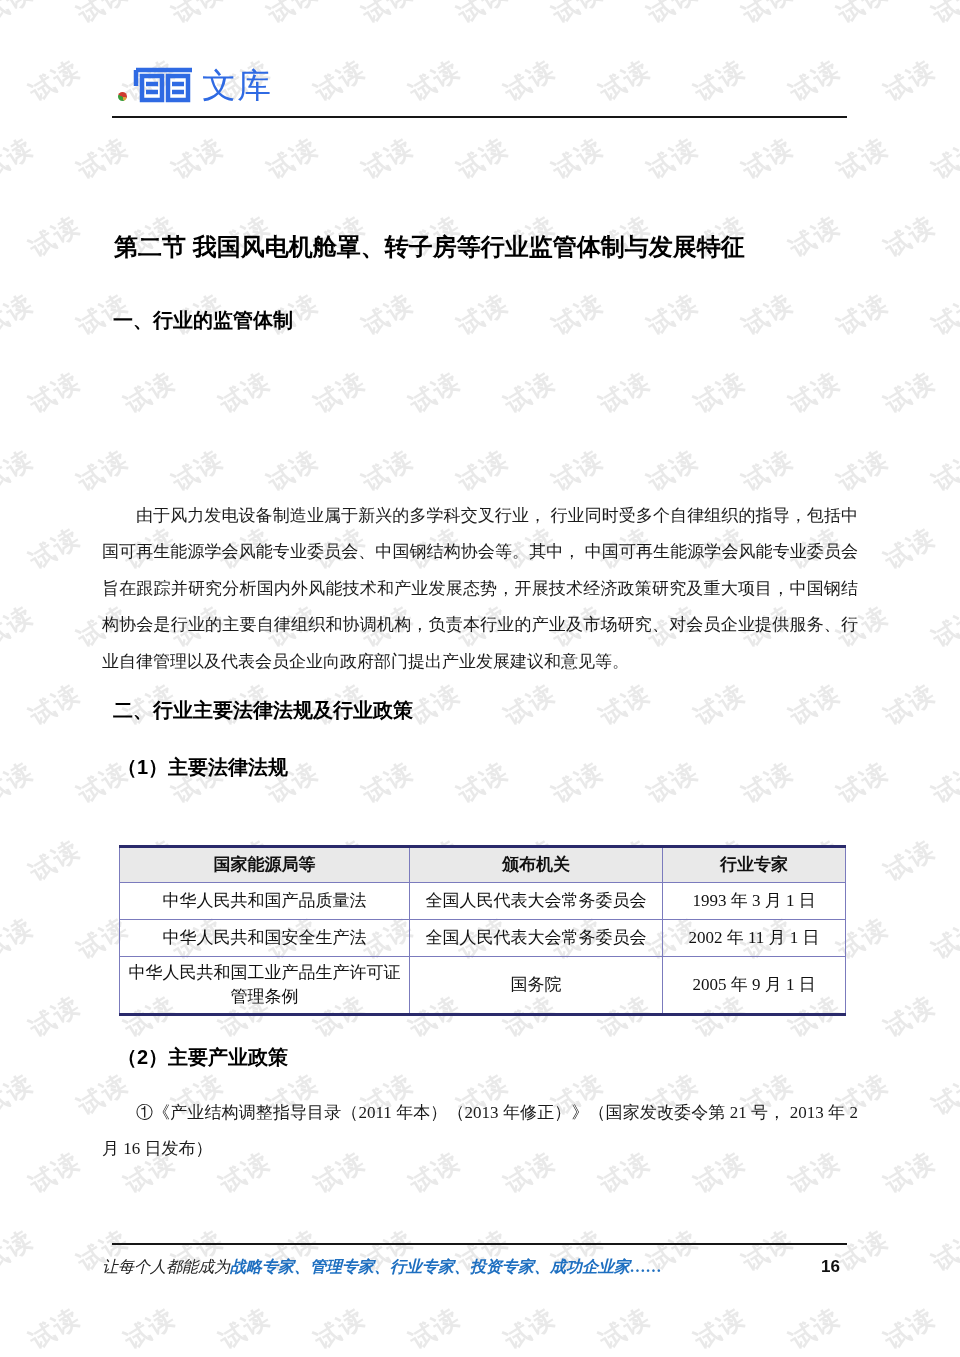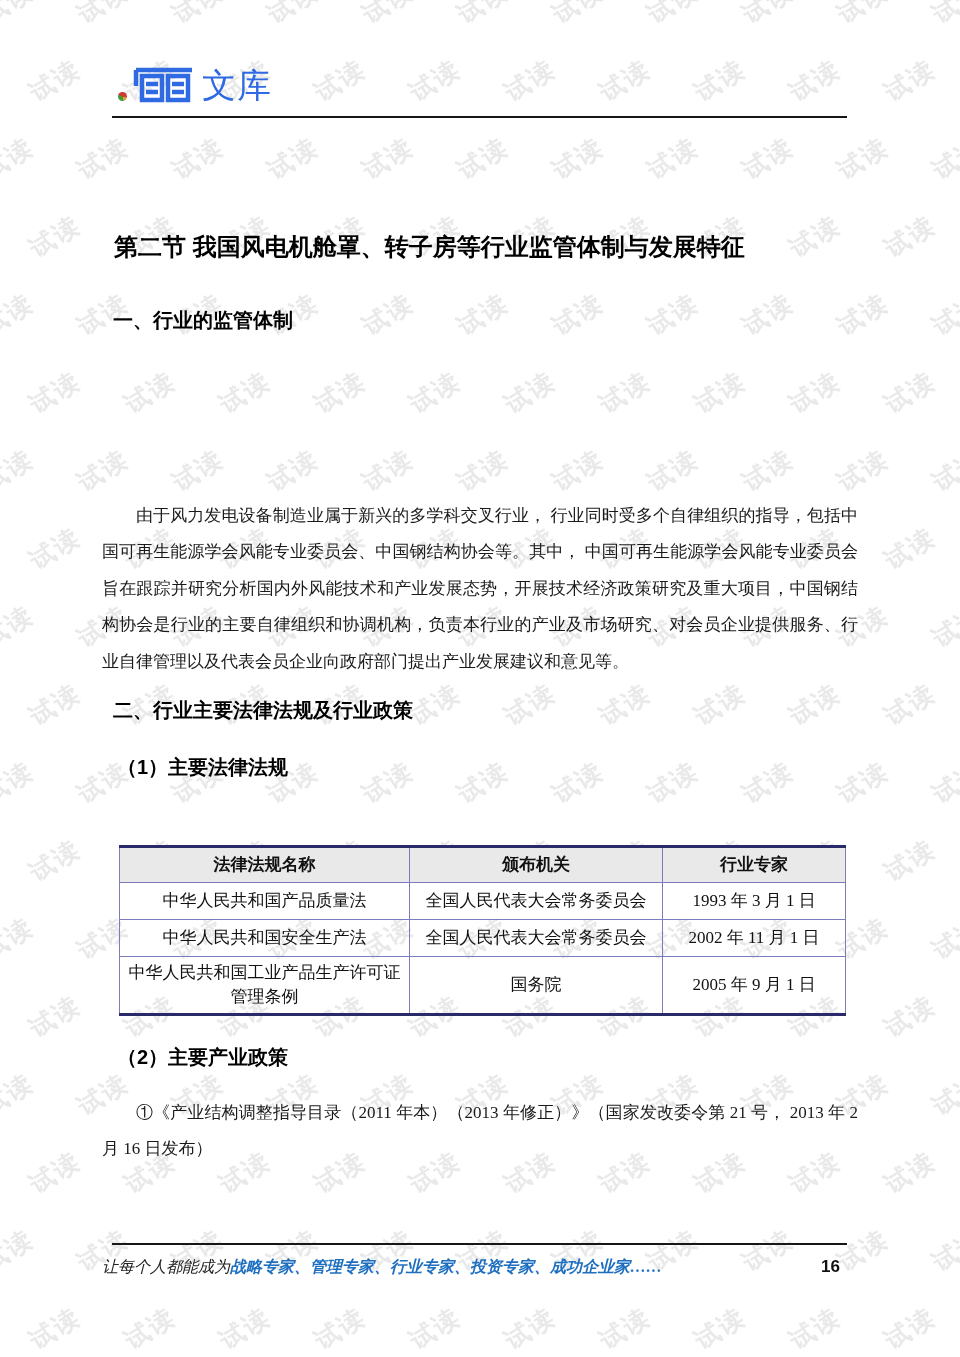--- a/index.html
+++ b/index.html
@@ -317,21 +317,21 @@
     <div id="h3-laws" class="abs h-sans">（1）主要法律法规</div>
 
     <table id="law-table" class="abs">
       <colgroup>
           <col class="col1">
           <col class="col2">
           <col class="col3">
         </colgroup>
       <thead>
         <tr>
-          <th>法律法规名称</th>
+          <th>国家能源局等</th>
           <th>颁布机关</th>
           <th>行业专家</th>
         </tr>
       </thead>
       <tbody>
         <tr>
           <td>中华人民共和国产品质量法</td>
           <td>全国人民代表大会常务委员会</td>
           <td>1993 年 3 月 1 日</td>
         </tr>

